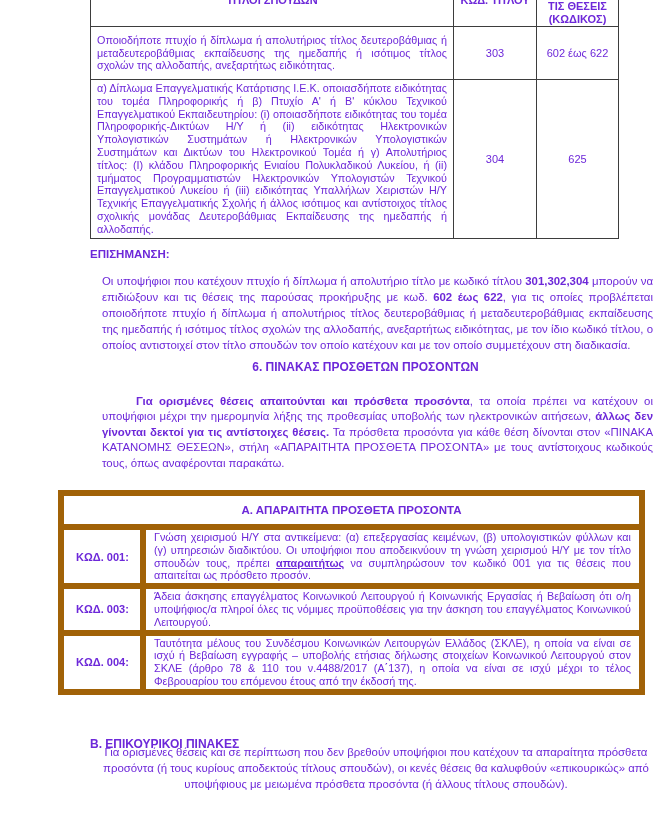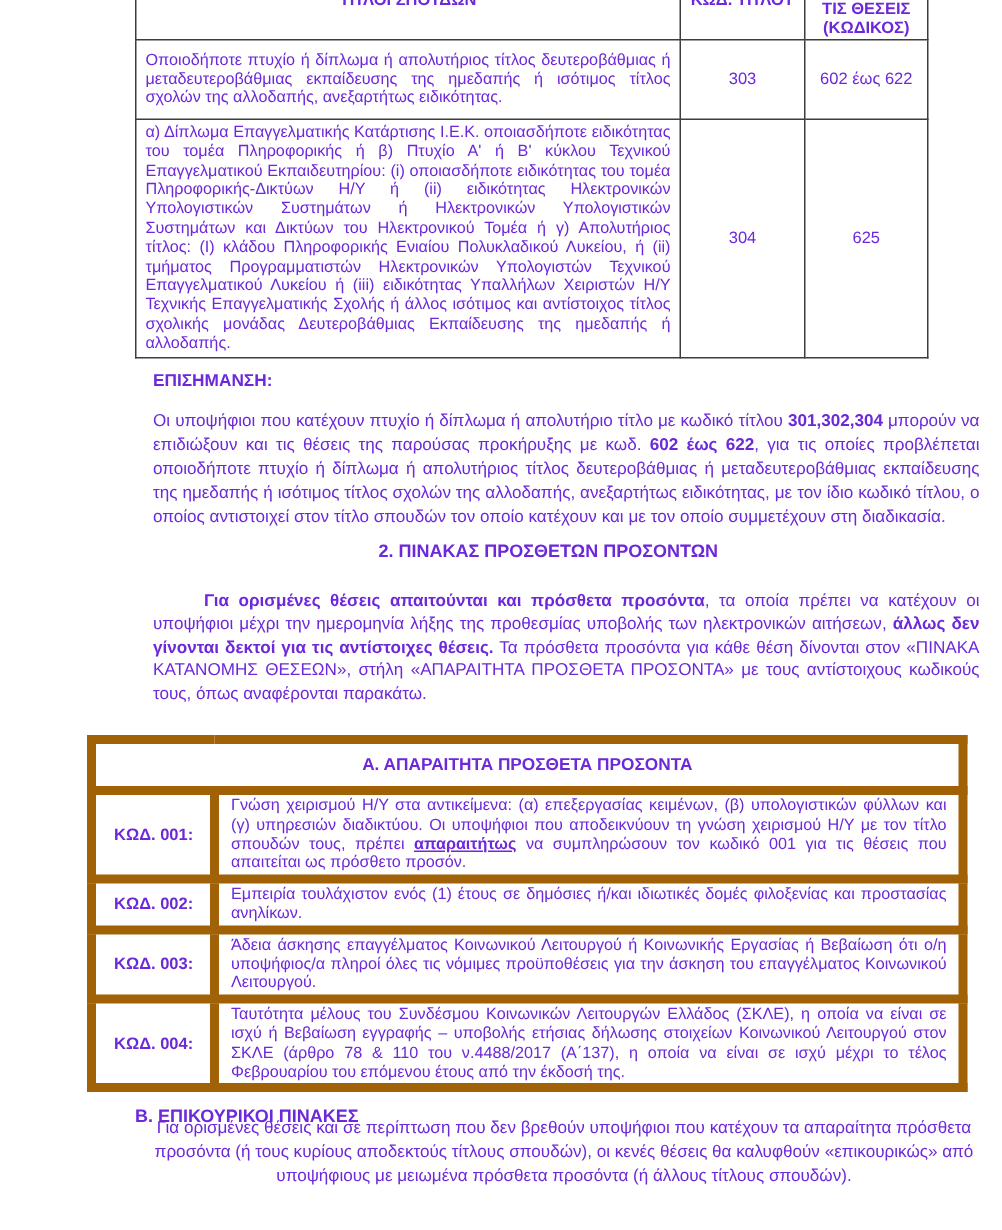--- a/index.html
+++ b/index.html
@@ -17,21 +17,21 @@
   .t1 th { font-size:11px; font-weight:bold; text-align:center; line-height:12.5px; padding:0 4px; }
   .t1 tr.hdr { height:52px; }
   .t1 th.vmid { vertical-align:middle; }
   .t1 th.vbot { vertical-align:bottom; padding-bottom:1px; }
   .t1 tr.r1 { height:53px; }
   .t1 tr.r2 { height:155px; }
   .t1 td.desc { font-size:10.8px; line-height:12.8px; text-align:justify; padding:2px 6px; vertical-align:middle; }
   .t1 td.code { font-size:11px; text-align:center; vertical-align:middle; }
 
   
-  .note-heading { position:absolute; left:102px; top:248px; font-size:11.5px; font-weight:bold; }
+  .note-heading { position:absolute; left:90px; top:248px; font-size:11.5px; font-weight:bold; }
   .note-text { position:absolute; left:90px; top:262px; width:551px; font-size:11.4px; line-height:15.9px; text-align:justify; }
   .h2 { position:absolute; left:90px; top:360px; width:551px; text-align:center; font-size:12px; font-weight:bold; }
   .p2 { position:absolute; left:90px; top:382px; width:551px; font-size:11.4px; line-height:15.4px; text-align:justify; text-indent:34px; }
 
   
   .t2 { position:absolute; left:58px; top:490px; width:581px; }
   .t2 th, .t2 td { border:6px solid #a16207; overflow:hidden; }
   .t2 th.span { height:26px; font-size:11.5px; font-weight:bold; text-align:center; vertical-align:middle; }
   .t2 tr.qr1 { height:52px; }
   .t2 tr.qr2 { height:25px; }
@@ -70,39 +70,35 @@
       <td class="desc">α) Δίπλωμα Επαγγελματικής Κατάρτισης Ι.Ε.Κ. οποιασδήποτε ειδικότητας του τομέα Πληροφορικής ή β) Πτυχίο Α' ή Β' κύκλου Τεχνικού Επαγγελματικού Εκπαιδευτηρίου: (i) οποιασδήποτε ειδικότητας του τομέα Πληροφορικής-Δικτύων Η/Υ ή (ii) ειδικότητας Ηλεκτρονικών Υπολογιστικών Συστημάτων ή Ηλεκτρονικών Υπολογιστικών Συστημάτων και Δικτύων του Ηλεκτρονικού Τομέα ή γ) Απολυτήριος τίτλος: (Ι) κλάδου Πληροφορικής Ενιαίου Πολυκλαδικού Λυκείου, ή (ii) τμήματος Προγραμματιστών Ηλεκτρονικών Υπολογιστών Τεχνικού Επαγγελματικού Λυκείου ή (iii) ειδικότητας Υπαλλήλων Χειριστών Η/Υ  Τεχνικής Επαγγελματικής Σχολής ή άλλος ισότιμος και αντίστοιχος τίτλος σχολικής μονάδας Δευτεροβάθμιας Εκπαίδευσης της ημεδαπής ή αλλοδαπής.</td>
       <td class="code">304</td>
       <td class="code">625</td>
     </tr>
   </tbody>
     </table>
 
   <div class="note-heading">ΕΠΙΣΗΜΑΝΣΗ:</div>
   <p class="note-text"><span>Οι υποψήφιοι που κατέχουν πτυχίο ή δίπλωμα ή απολυτήριο τίτλο με κωδικό τίτλου </span><b>301,302,304</b><span> μπορούν να επιδιώξουν και τις θέσεις της παρούσας προκήρυξης με κωδ. </span><b>602 έως 622</b><span>, για τις οποίες προβλέπεται οποιοδήποτε πτυχίο ή δίπλωμα ή απολυτήριος τίτλος δευτεροβάθμιας ή μεταδευτεροβάθμιας εκπαίδευσης της ημεδαπής ή ισότιμος τίτλος σχολών της αλλοδαπής, ανεξαρτήτως ειδικότητας, με τον ίδιο κωδικό τίτλου, ο οποίος αντιστοιχεί στον τίτλο σπουδών τον οποίο κατέχουν και με τον οποίο συμμετέχουν στη διαδικασία.</span></p>
 
-  <div class="h2">2. ΠΙΝΑΚΑΣ ΠΡΟΣΘΕΤΩΝ ΠΡΟΣΟΝΤΩΝ</div>
+  <div class="h2">6. ΠΙΝΑΚΑΣ ΠΡΟΣΘΕΤΩΝ ΠΡΟΣΟΝΤΩΝ</div>
   <p class="p2"><b>Για ορισμένες θέσεις απαιτούνται και πρόσθετα προσόντα</b><span>, τα οποία πρέπει να κατέχουν οι υποψήφιοι μέχρι την ημερομηνία λήξης της προθεσμίας υποβολής των ηλεκτρονικών αιτήσεων, </span><b>άλλως δεν γίνονται δεκτοί για τις αντίστοιχες θέσεις.</b><span> Τα πρόσθετα προσόντα για κάθε θέση δίνονται στον «ΠΙΝΑΚΑ ΚΑΤΑΝΟΜΗΣ ΘΕΣΕΩΝ», στήλη «ΑΠΑΡΑΙΤΗΤΑ ΠΡΟΣΘΕΤΑ ΠΡΟΣΟΝΤΑ» με τους αντίστοιχους κωδικούς τους, όπως αναφέρονται παρακάτω.</span></p>
 
   <table class="t2">
     <colgroup>
       <col style="width:82px">
         <col style="width:499px">
     </colgroup>
     <tbody>
         <tr>
       <th class="span" colspan="2">Α. ΑΠΑΡΑΙΤΗΤΑ ΠΡΟΣΘΕΤΑ ΠΡΟΣΟΝΤΑ</th>
     </tr>
     <tr class="qr1">
       <td class="kode">ΚΩΔ. 001:</td>
       <td class="body"><span>Γνώση χειρισμού Η/Υ στα αντικείμενα: (α) επεξεργασίας κειμένων, (β) υπολογιστικών φύλλων και (γ) υπηρεσιών διαδικτύου. Οι υποψήφιοι που αποδεικνύουν τη γνώση χειρισμού Η/Υ με τον τίτλο σπουδών τους, πρέπει </span><span class="ub">απαραιτήτως</span><span> να συμπληρώσουν τον κωδικό 001 για τις θέσεις που απαιτείται ως πρόσθετο προσόν.</span></td>
-    </tr>
-    <tr class="qr2">
-      <td class="kode">ΚΩΔ. 002:</td>
-      <td class="body">Εμπειρία τουλάχιστον ενός (1) έτους σε δημόσιες ή/και ιδιωτικές δομές φιλοξενίας και προστασίας ανηλίκων.</td>
     </tr>
     <tr class="qr3">
       <td class="kode">ΚΩΔ. 003:</td>
       <td class="body">Άδεια άσκησης επαγγέλματος Κοινωνικού Λειτουργού ή Κοινωνικής Εργασίας ή Βεβαίωση ότι ο/η υποψήφιος/α πληροί όλες τις νόμιμες προϋποθέσεις για την άσκηση του επαγγέλματος Κοινωνικού Λειτουργού.</td>
     </tr>
     <tr class="qr4">
       <td class="kode">ΚΩΔ. 004:</td>
       <td class="body">Ταυτότητα μέλους του Συνδέσμου Κοινωνικών Λειτουργών Ελλάδος (ΣΚΛΕ), η οποία να είναι σε ισχύ ή Βεβαίωση εγγραφής – υποβολής ετήσιας δήλωσης στοιχείων Κοινωνικού Λειτουργού στον ΣΚΛΕ (άρθρο 78 &amp; 110 του ν.4488/2017 (Α΄137), η οποία να είναι σε ισχύ μέχρι το τέλος Φεβρουαρίου του επόμενου έτους από την έκδοσή της.</td>
     </tr>
   </tbody>

